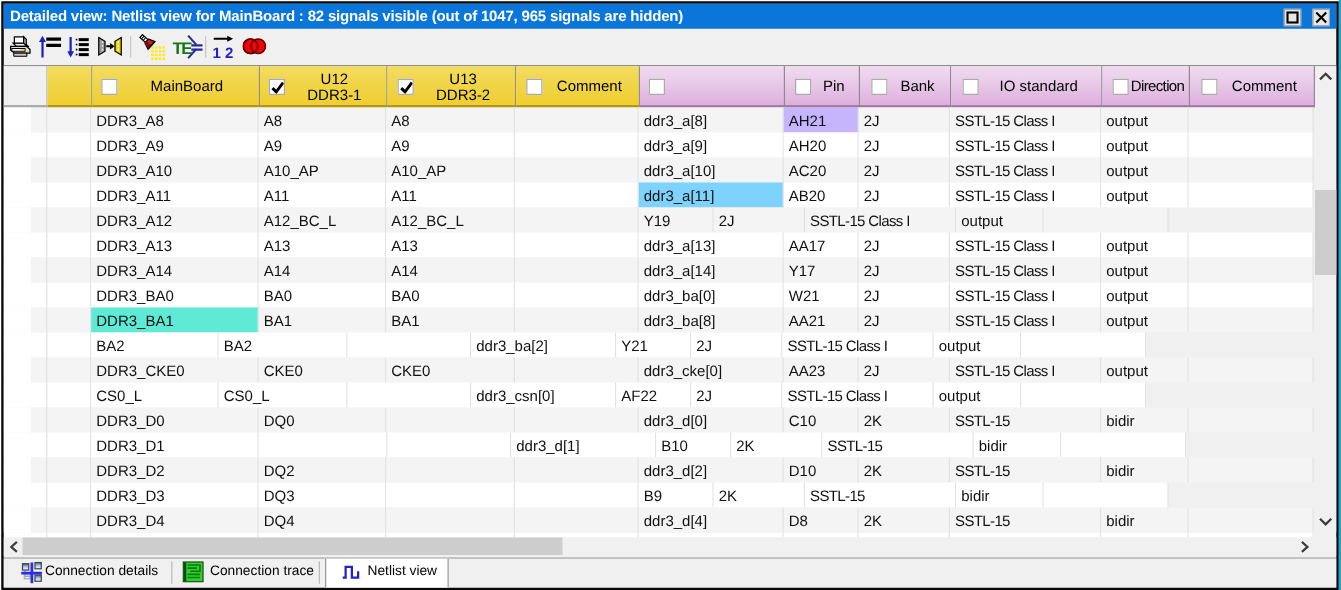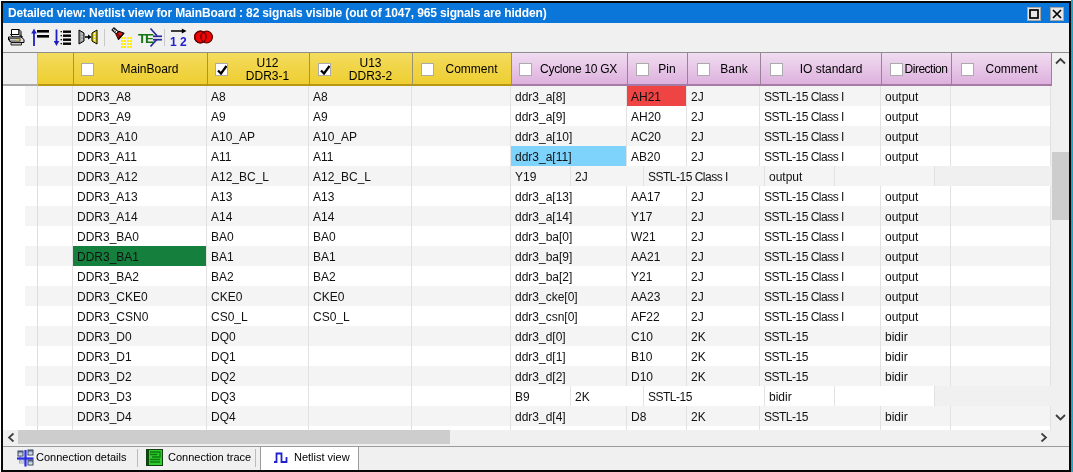--- a/index.html
+++ b/index.html
@@ -165,23 +165,20 @@
       </svg>
     </span>
     <span class="hlabel" style="left:23px">U13<br>DDR3-2</span>
   </div>
 <div class="abs hc hyellow" style="left:413px;width:99px">
     <span class="cb" style="left:8px;top:10px"></span>
     <span class="hlabel" style="left:23px">Comment</span>
   </div>
 <div class="abs hc hpink" style="left:512px;width:116px">
     <span class="cb" style="left:7px;top:10px"></span>
-    <span class="hlabel" style="left:22px">
-      <span style="letter-spacing:-0.3px">Cyclone 10 GX</span>
-    </span>
   </div>
 <div class="abs hc hpink" style="left:628px;width:60px">
     <span class="cb" style="left:8px;top:10px"></span>
     <span class="hlabel" style="left:23px">Pin</span>
   </div>
 <div class="abs hc hpink" style="left:688px;width:73px">
     <span class="cb" style="left:9px;top:10px"></span>
     <span class="hlabel" style="left:24px">Bank</span>
   </div>
 <div class="abs hc hpink" style="left:761px;width:121px">
@@ -200,21 +197,21 @@
   </div>
 <div class="abs drow" style="top:86px">
     <div class="dc dc0" style="width:22px;background:#FFFFFF"></div>
     <div class="dc dc0b" style="width:13px;background:#F4F4F4"></div>
     <div class="dc" style="width:35px;background:#F4F4F4"></div>
     <div class="dc" style="width:134px;background:#F4F4F4">DDR3_A8</div>
     <div class="dc" style="width:102px;background:#F4F4F4">A8</div>
     <div class="dc" style="width:103px;background:#F4F4F4">A8</div>
     <div class="dc" style="width:99px;background:#F4F4F4"></div>
     <div class="dc" style="width:116px;background:#F4F4F4">ddr3_a[8]</div>
-    <div class="dc" style="width:60px;background:#ef4444">AH21</div>
+    <div class="dc" style="width:60px;background:#c4b5fd">AH21</div>
     <div class="dc" style="width:73px;background:#F4F4F4">2J</div>
     <div class="dc" style="width:121px;background:#F4F4F4;letter-spacing:-0.5px">SSTL-15 Class I</div>
     <div class="dc" style="width:70px;background:#F4F4F4">output</div>
     <div class="dc" style="width:100px;background:#F4F4F4"></div>
   </div>
 <div class="abs drow" style="top:106px">
     <div class="dc dc0" style="width:22px;background:#FFFFFF"></div>
     <div class="dc dc0b" style="width:13px;background:#FFFFFF"></div>
     <div class="dc" style="width:35px;background:#FFFFFF"></div>
     <div class="dc" style="width:134px;background:#FFFFFF">DDR3_A9</div>
@@ -314,36 +311,35 @@
     <div class="dc" style="width:60px;background:#FFFFFF">W21</div>
     <div class="dc" style="width:73px;background:#FFFFFF">2J</div>
     <div class="dc" style="width:121px;background:#FFFFFF;letter-spacing:-0.5px">SSTL-15 Class I</div>
     <div class="dc" style="width:70px;background:#FFFFFF">output</div>
     <div class="dc" style="width:100px;background:#FFFFFF"></div>
   </div>
 <div class="abs drow" style="top:246px">
     <div class="dc dc0" style="width:22px;background:#FFFFFF"></div>
     <div class="dc dc0b" style="width:13px;background:#F4F4F4"></div>
     <div class="dc" style="width:35px;background:#F4F4F4"></div>
-    <div class="dc" style="width:134px;background:#15803d">DDR3_BA1</div>
+    <div class="dc" style="width:134px;background:#5eead4">DDR3_BA1</div>
     <div class="dc" style="width:102px;background:#F4F4F4">BA1</div>
     <div class="dc" style="width:103px;background:#F4F4F4">BA1</div>
     <div class="dc" style="width:99px;background:#F4F4F4"></div>
-    <div class="dc" style="width:116px;background:#F4F4F4">ddr3_ba[9]</div>
+    <div class="dc" style="width:116px;background:#F4F4F4">ddr3_ba[8]</div>
     <div class="dc" style="width:60px;background:#F4F4F4">AA21</div>
     <div class="dc" style="width:73px;background:#F4F4F4">2J</div>
     <div class="dc" style="width:121px;background:#F4F4F4;letter-spacing:-0.5px">SSTL-15 Class I</div>
     <div class="dc" style="width:70px;background:#F4F4F4">output</div>
     <div class="dc" style="width:100px;background:#F4F4F4"></div>
   </div>
 <div class="abs drow" style="top:266px">
     <div class="dc dc0" style="width:22px;background:#FFFFFF"></div>
     <div class="dc dc0b" style="width:13px;background:#FFFFFF"></div>
     <div class="dc" style="width:35px;background:#FFFFFF"></div>
-    <div class="dc" style="width:134px;background:#FFFFFF">DDR3_BA2</div>
     <div class="dc" style="width:102px;background:#FFFFFF">BA2</div>
     <div class="dc" style="width:103px;background:#FFFFFF">BA2</div>
     <div class="dc" style="width:99px;background:#FFFFFF"></div>
     <div class="dc" style="width:116px;background:#FFFFFF">ddr3_ba[2]</div>
     <div class="dc" style="width:60px;background:#FFFFFF">Y21</div>
     <div class="dc" style="width:73px;background:#FFFFFF">2J</div>
     <div class="dc" style="width:121px;background:#FFFFFF;letter-spacing:-0.5px">SSTL-15 Class I</div>
     <div class="dc" style="width:70px;background:#FFFFFF">output</div>
     <div class="dc" style="width:100px;background:#FFFFFF"></div>
   </div>
@@ -359,21 +355,20 @@
     <div class="dc" style="width:60px;background:#F4F4F4">AA23</div>
     <div class="dc" style="width:73px;background:#F4F4F4">2J</div>
     <div class="dc" style="width:121px;background:#F4F4F4;letter-spacing:-0.5px">SSTL-15 Class I</div>
     <div class="dc" style="width:70px;background:#F4F4F4">output</div>
     <div class="dc" style="width:100px;background:#F4F4F4"></div>
   </div>
 <div class="abs drow" style="top:306px">
     <div class="dc dc0" style="width:22px;background:#FFFFFF"></div>
     <div class="dc dc0b" style="width:13px;background:#FFFFFF"></div>
     <div class="dc" style="width:35px;background:#FFFFFF"></div>
-    <div class="dc" style="width:134px;background:#FFFFFF">DDR3_CSN0</div>
     <div class="dc" style="width:102px;background:#FFFFFF">CS0_L</div>
     <div class="dc" style="width:103px;background:#FFFFFF">CS0_L</div>
     <div class="dc" style="width:99px;background:#FFFFFF"></div>
     <div class="dc" style="width:116px;background:#FFFFFF">ddr3_csn[0]</div>
     <div class="dc" style="width:60px;background:#FFFFFF">AF22</div>
     <div class="dc" style="width:73px;background:#FFFFFF">2J</div>
     <div class="dc" style="width:121px;background:#FFFFFF;letter-spacing:-0.5px">SSTL-15 Class I</div>
     <div class="dc" style="width:70px;background:#FFFFFF">output</div>
     <div class="dc" style="width:100px;background:#FFFFFF"></div>
   </div>
@@ -390,21 +385,20 @@
     <div class="dc" style="width:73px;background:#F4F4F4">2K</div>
     <div class="dc" style="width:121px;background:#F4F4F4;letter-spacing:-0.5px">SSTL-15</div>
     <div class="dc" style="width:70px;background:#F4F4F4">bidir</div>
     <div class="dc" style="width:100px;background:#F4F4F4"></div>
   </div>
 <div class="abs drow" style="top:346px">
     <div class="dc dc0" style="width:22px;background:#FFFFFF"></div>
     <div class="dc dc0b" style="width:13px;background:#FFFFFF"></div>
     <div class="dc" style="width:35px;background:#FFFFFF"></div>
     <div class="dc" style="width:134px;background:#FFFFFF">DDR3_D1</div>
-    <div class="dc" style="width:102px;background:#FFFFFF">DQ1</div>
     <div class="dc" style="width:103px;background:#FFFFFF"></div>
     <div class="dc" style="width:99px;background:#FFFFFF"></div>
     <div class="dc" style="width:116px;background:#FFFFFF">ddr3_d[1]</div>
     <div class="dc" style="width:60px;background:#FFFFFF">B10</div>
     <div class="dc" style="width:73px;background:#FFFFFF">2K</div>
     <div class="dc" style="width:121px;background:#FFFFFF;letter-spacing:-0.5px">SSTL-15</div>
     <div class="dc" style="width:70px;background:#FFFFFF">bidir</div>
     <div class="dc" style="width:100px;background:#FFFFFF"></div>
   </div>
 <div class="abs drow" style="top:366px">

